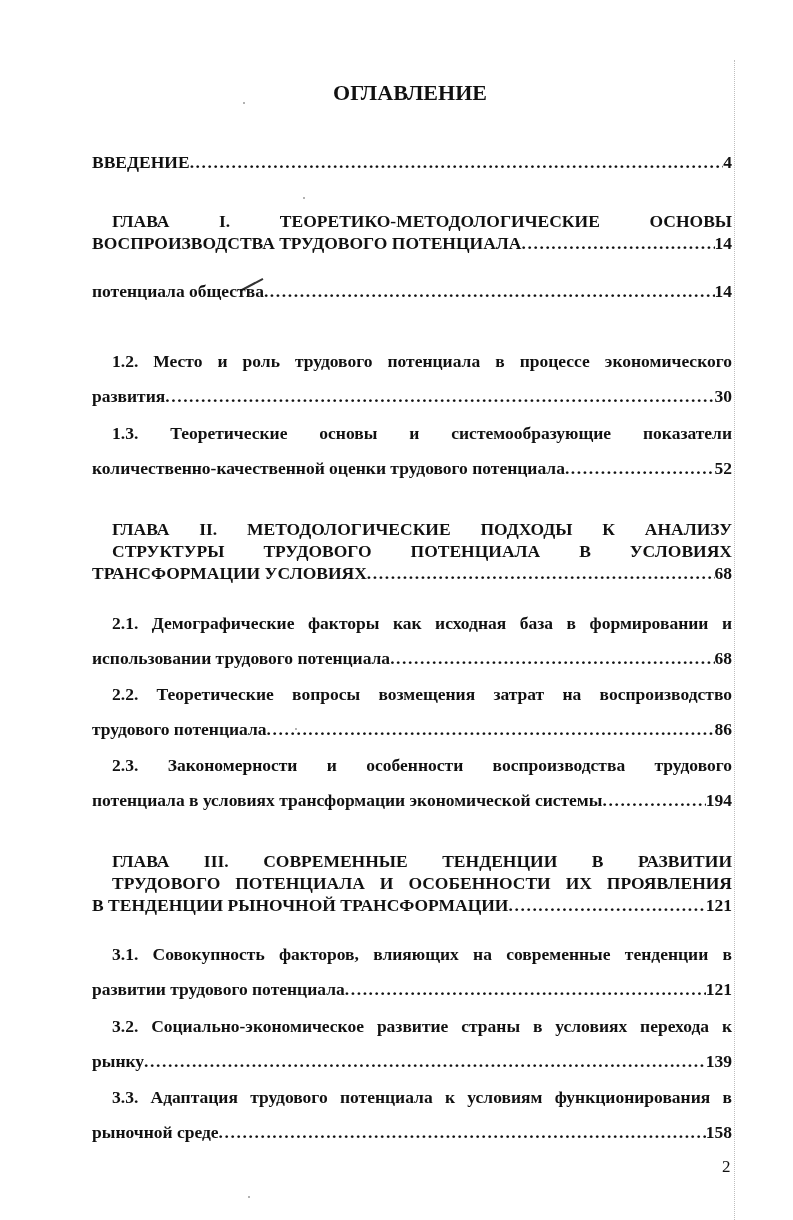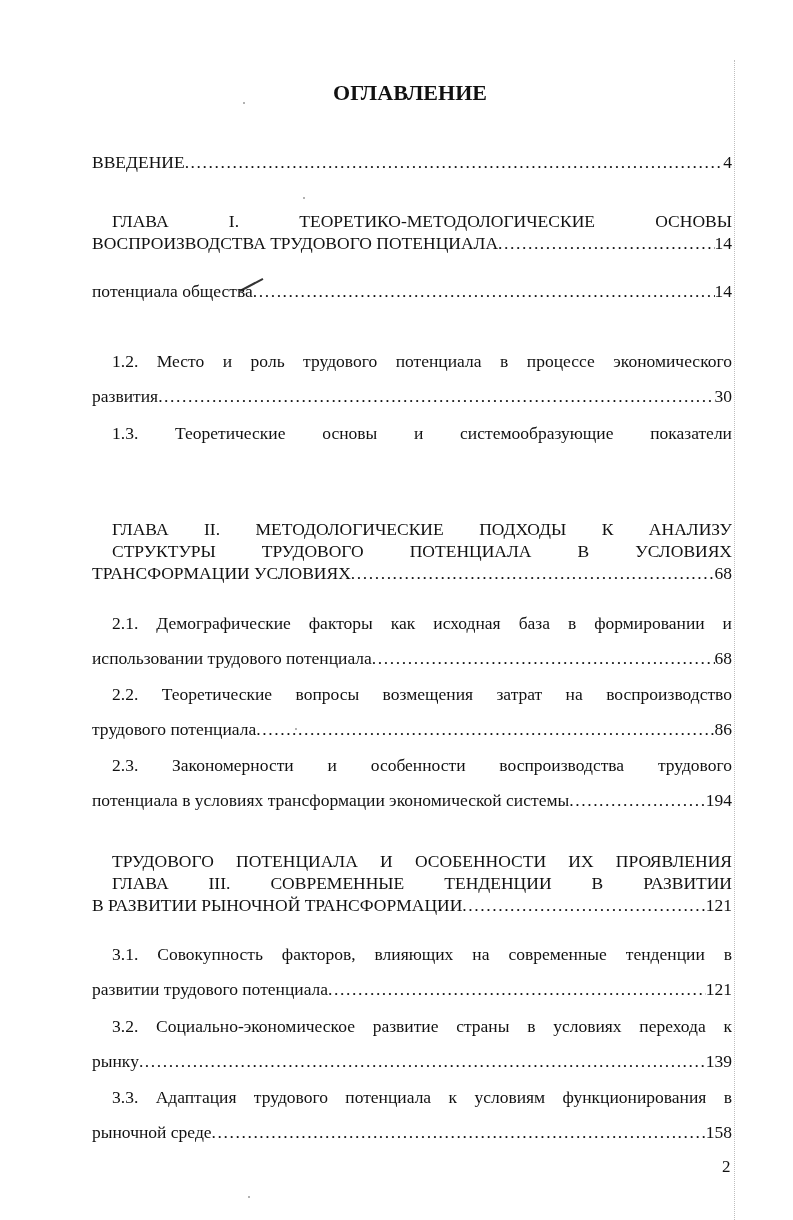--- a/index.html
+++ b/index.html
@@ -8,21 +8,21 @@
     font-family: "Liberation Serif", "DejaVu Serif", serif;
     color: #111111;
   }
   .page { position: absolute; left: 0; top: 0; width: 793px; height: 1147px; }
   .title {
     position: absolute; left: 0; width: 820px; top: 80px;
     text-align: center; font-weight: bold; font-size: 22px; letter-spacing: 0px;
   }
   .entry {
     position: absolute; left: 92px; width: 640px;
-    font-weight: normal; font-size: 17.5px;
+    font-weight: bold; font-size: 17.5px;
   }
   .justify { text-align: justify; text-align-last: justify; white-space: nowrap; display: block; margin-left: 20px; }
   .leader { display: flex; align-items: baseline; white-space: nowrap; }
   .leader .txt { flex: 0 0 auto; }
   .leader .dots { flex: 1 1 auto; overflow: hidden; white-space: nowrap; letter-spacing: 1.6px; }
   .leader .dots::before { content: "........................................................................................................................................................................................................"; }
   .leader .pg { flex: 0 0 auto; }
   .chapter { line-height: 22px; }
   .section { line-height: 35px; }
   .pagenum {
@@ -79,20 +79,25 @@
     <span class="justify">1.2. Место и роль трудового потенциала в процессе экономического</span>
     <div class="leader">
       <span class="txt">развития</span>
       <span class="dots"></span>
       <span class="pg">30</span>
     </div>
   </div>
 
   <div class="entry section" style="top:416px">
     <span class="justify">1.3. Теоретические основы и системообразующие показатели</span>
+    <div class="leader">
+      <span class="txt">количественно-качественной оценки трудового потенциала</span>
+      <span class="dots"></span>
+      <span class="pg">52</span>
+    </div>
   </div>
 
   <div class="entry chapter" style="top:518px">
     <span class="justify">ГЛАВА II. МЕТОДОЛОГИЧЕСКИЕ ПОДХОДЫ К АНАЛИЗУ</span>
     <span class="justify">СТРУКТУРЫ ТРУДОВОГО ПОТЕНЦИАЛА В УСЛОВИЯХ</span>
     <div class="leader">
       <span class="txt">ТРАНСФОРМАЦИИ УСЛОВИЯХ</span>
       <span class="dots"></span>
       <span class="pg">68</span>
     </div>
@@ -119,24 +124,24 @@
   <div class="entry section" style="top:748px">
     <span class="justify">2.3. Закономерности и особенности воспроизводства трудового</span>
     <div class="leader">
       <span class="txt">потенциала в условиях трансформации экономической системы</span>
       <span class="dots"></span>
       <span class="pg">194</span>
     </div>
   </div>
 
   <div class="entry chapter" style="top:850px">
+    <span class="justify">ГЛАВА III. СОВРЕМЕННЫЕ ТЕНДЕНЦИИ В РАЗВИТИИ</span>
     <span class="justify">ТРУДОВОГО ПОТЕНЦИАЛА И ОСОБЕННОСТИ ИХ ПРОЯВЛЕНИЯ</span>
-    <span class="justify">ГЛАВА III. СОВРЕМЕННЫЕ ТЕНДЕНЦИИ В РАЗВИТИИ</span>
     <div class="leader">
-      <span class="txt">В РАЗВИТИИ РЫНОЧНОЙ ТРАНСФОРМАЦИИ</span>
+      <span class="txt">В ТЕНДЕНЦИИ РЫНОЧНОЙ ТРАНСФОРМАЦИИ</span>
       <span class="dots"></span>
       <span class="pg">121</span>
     </div>
   </div>
 
   <div class="entry section" style="top:937px">
     <span class="justify">3.1. Совокупность факторов, влияющих на современные тенденции в</span>
     <div class="leader">
       <span class="txt">развитии трудового потенциала</span>
       <span class="dots"></span>

